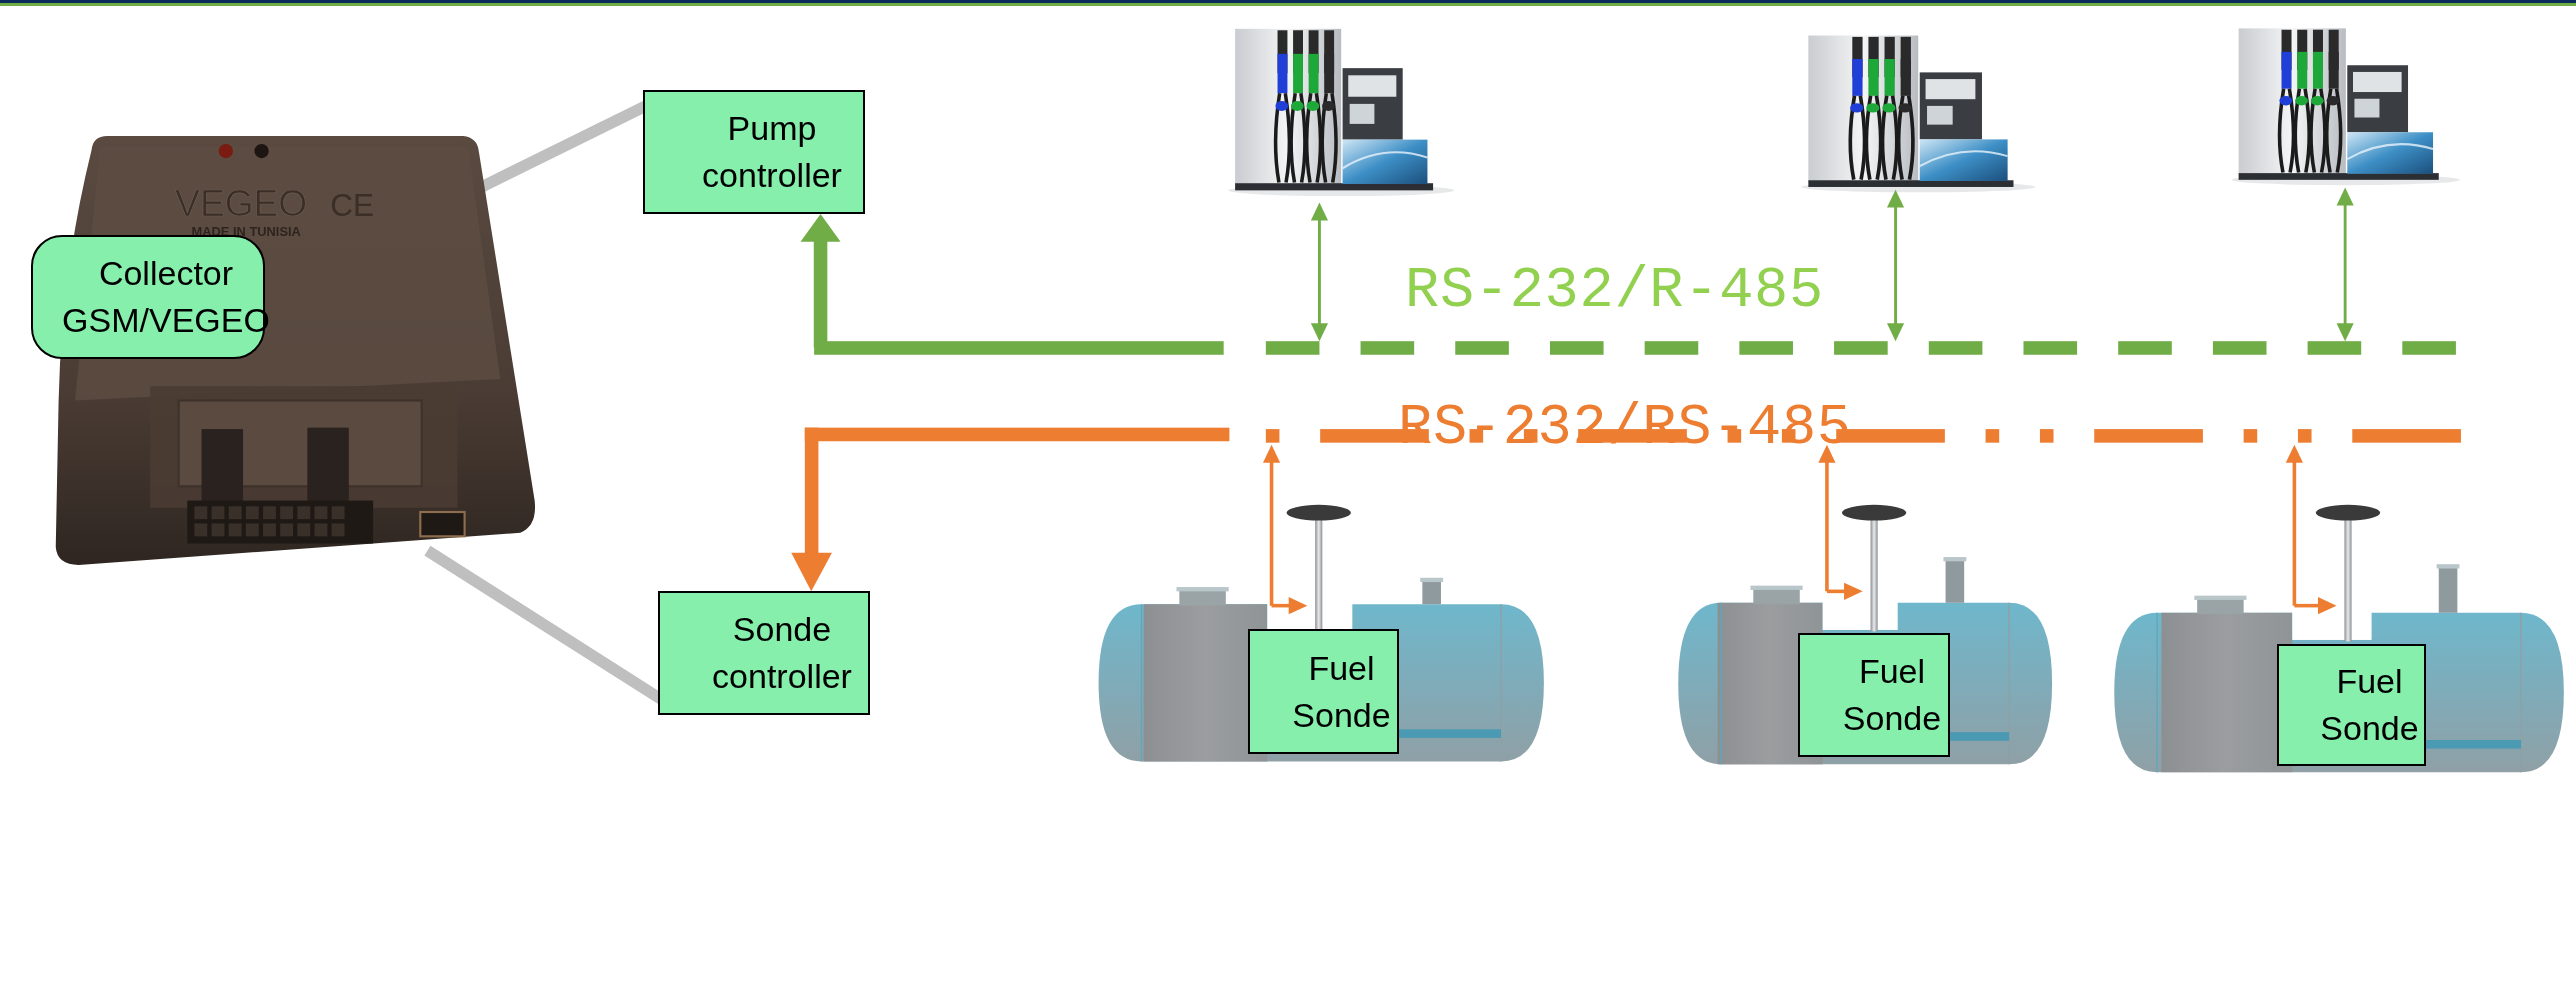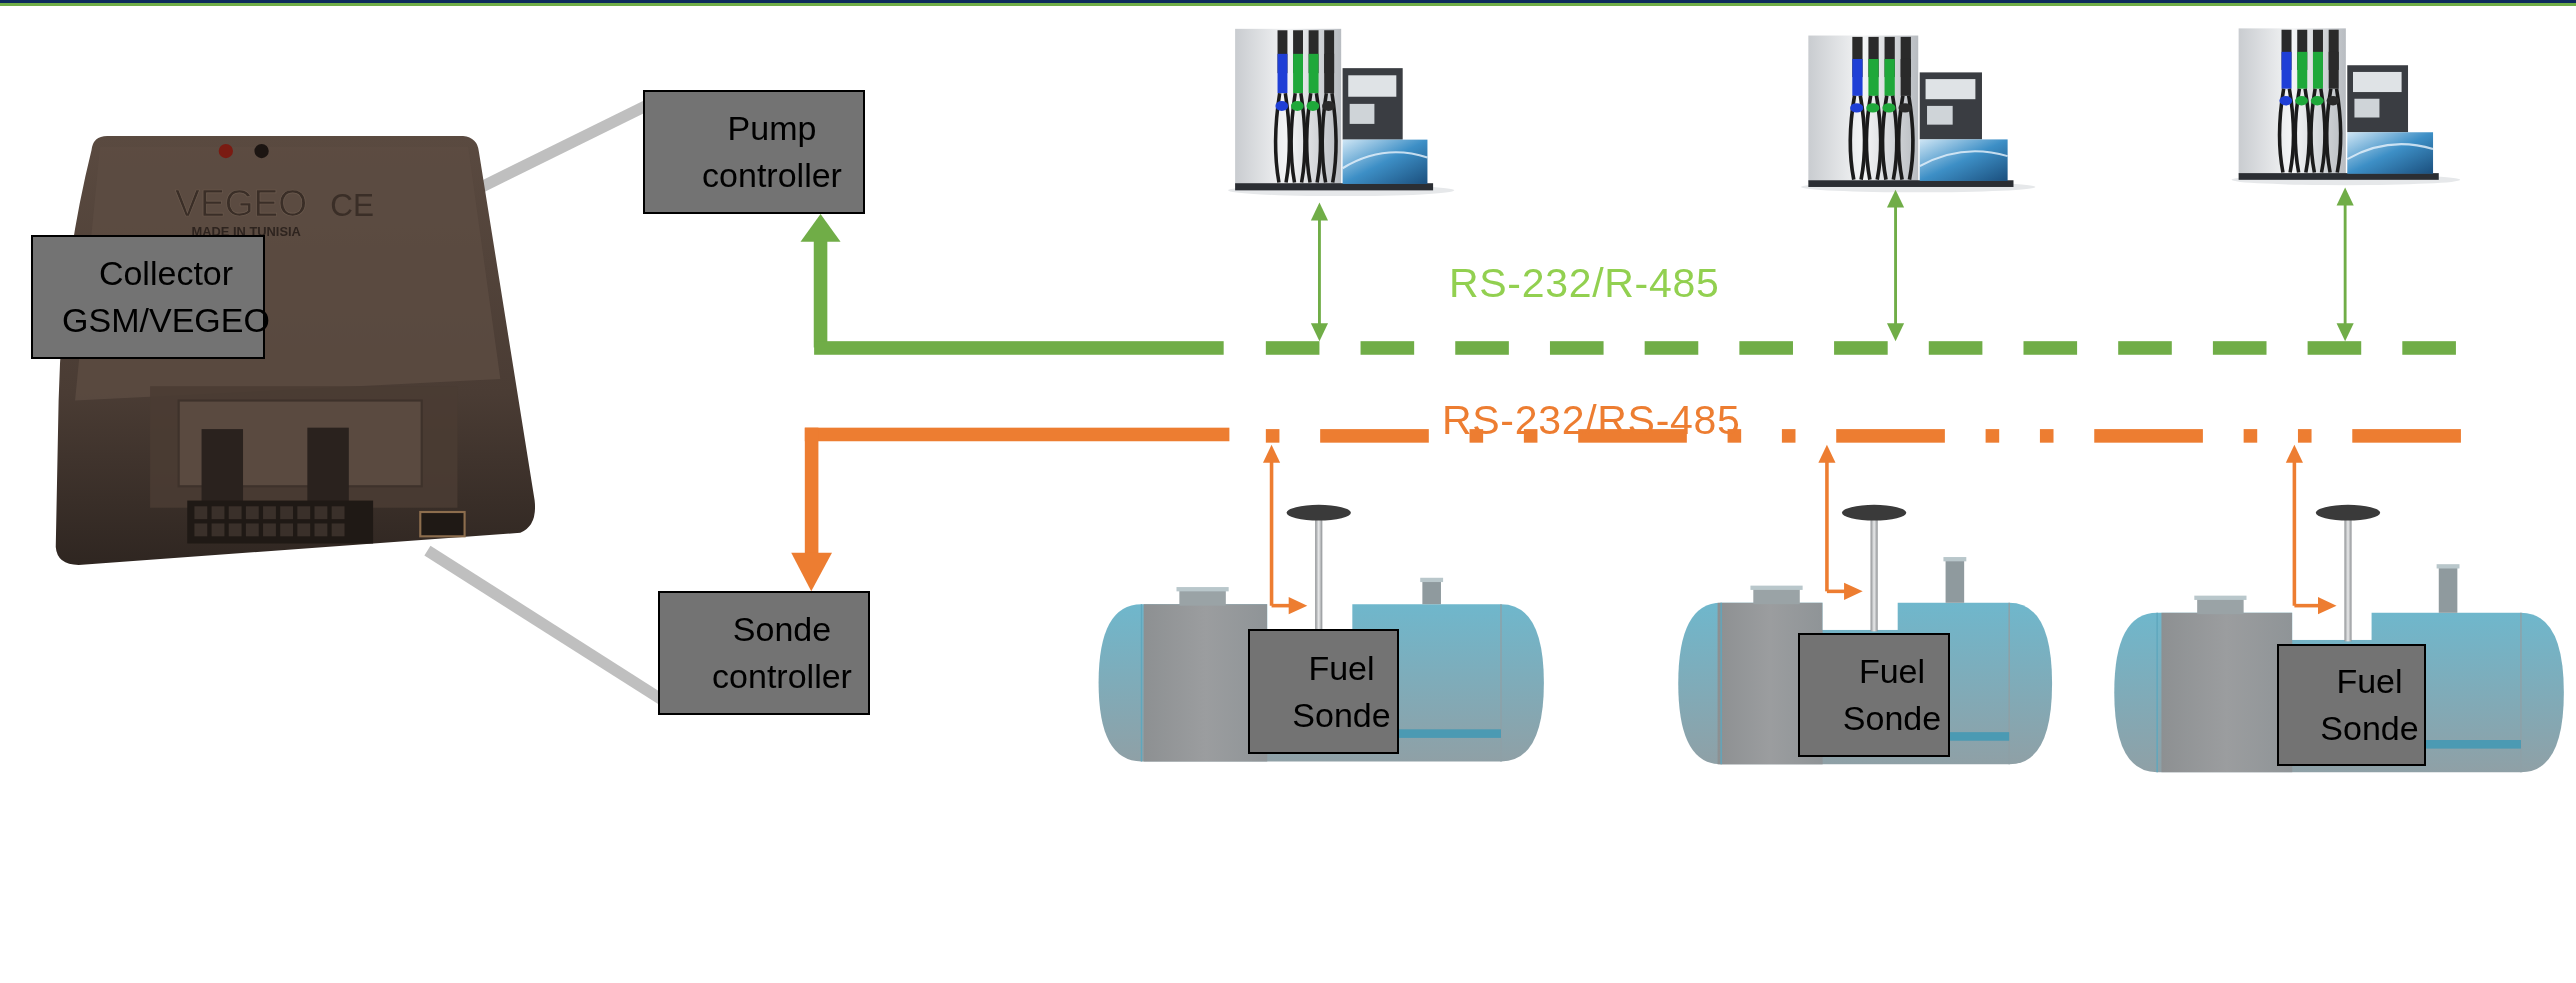--- a/index.html
+++ b/index.html
@@ -1,28 +1,28 @@
 <!DOCTYPE html>
 <html style="font-size:11.4px"><head>
 <meta charset="utf-8">
 <style>
   html, body { margin: 0; padding: 0; background: #ffffff; }
   body { width: 2576px; height: 984px; position: relative; overflow: hidden;
          font-family: "Liberation Sans", "DejaVu Sans", sans-serif; }
   .top-band-navy { position: absolute; left: 0; top: 0; width: 2576px; height: 2.9px; background: #0d2a5c; }
   .top-band-green { position: absolute; left: 0; top: 2.9px; width: 2576px; height: 2.9px; background: #70ad47; }
   svg.diagram { position: absolute; left: 0; top: 0; width: 2576px; height: 984px; }
-  .label-box { position: absolute; background: #737373; border: 2.9px solid #000000; box-sizing: border-box;
+  .label-box { position: absolute; background: #86efac; border: 2.9px solid #000000; box-sizing: border-box;
                display: flex; flex-direction: column; align-items: center; justify-content: center;
                color: #000000; font-family: "Liberation Sans", "DejaVu Sans", sans-serif;
                font-size: 34px; line-height: 47px; text-align: center; padding-left: 36px; }
   .label-box span { display: block; white-space: nowrap; }
-  .bus-label { position: absolute; font-family: Liberation Sans, sans-serif;
-               font-size: 41px; line-height: 1; white-space: nowrap; letter-spacing: 0.7px; margin-left: 44px; }
-  #collector-box { left: 31px; top: 235px; width: 234px; height: 124px; }
+  .bus-label { position: absolute; font-family: Liberation Mono, monospace;
+               font-size: 57px; line-height: 1; white-space: nowrap; letter-spacing: 0.7px; }
+  #collector-box { left: 31px; top: 235px; width: 234px; height: 124px; border-radius: 31px; }
   #pump-controller-box { left: 643px; top: 90px; width: 222px; height: 124px; }
   #sonde-controller-box { left: 658px; top: 591px; width: 212px; height: 124px; }
   #fuel-sonde-1 { left: 1248px; top: 629px; width: 151px; height: 125px; }
   #fuel-sonde-2 { left: 1798px; top: 633px; width: 152px; height: 124px; }
   #fuel-sonde-3 { left: 2277px; top: 644px; width: 149px; height: 122px; }
   #pump-bus-label { left: 1405px; top: 263px; }
   #sonde-bus-label { left: 1398px; top: 400px; }
 </style>
 </head>
 <body>

